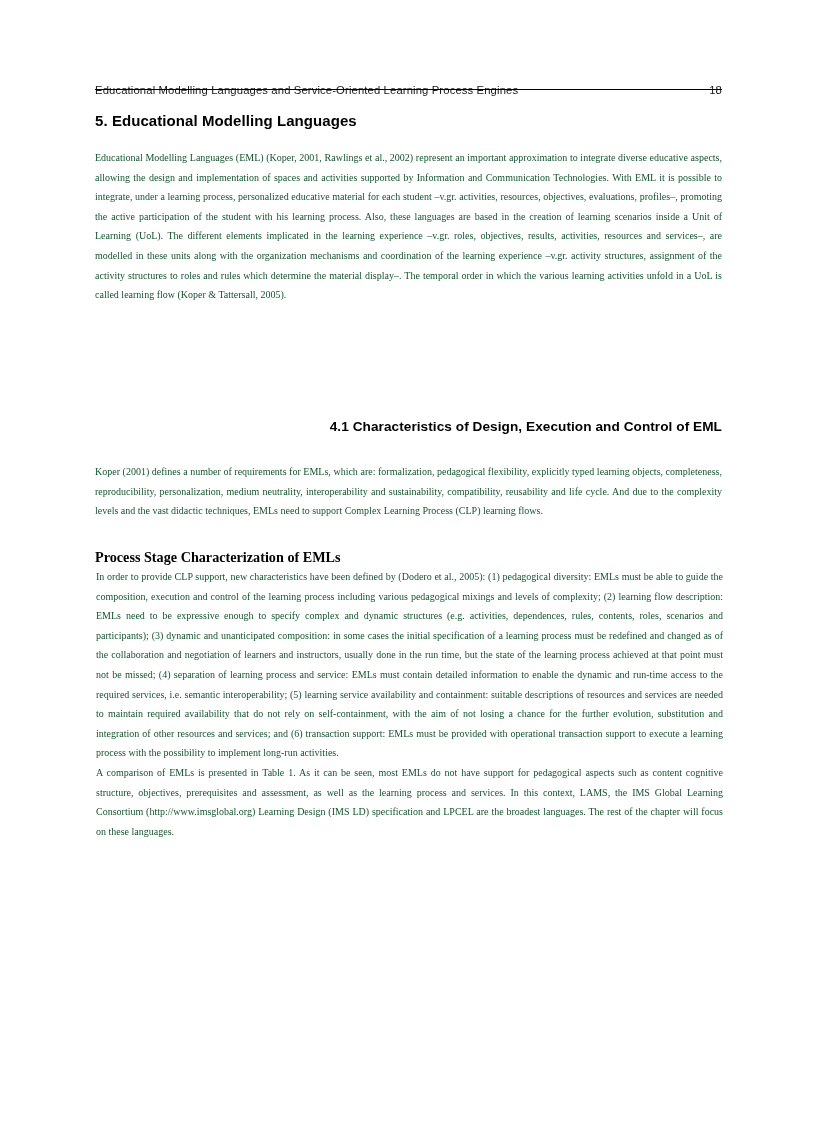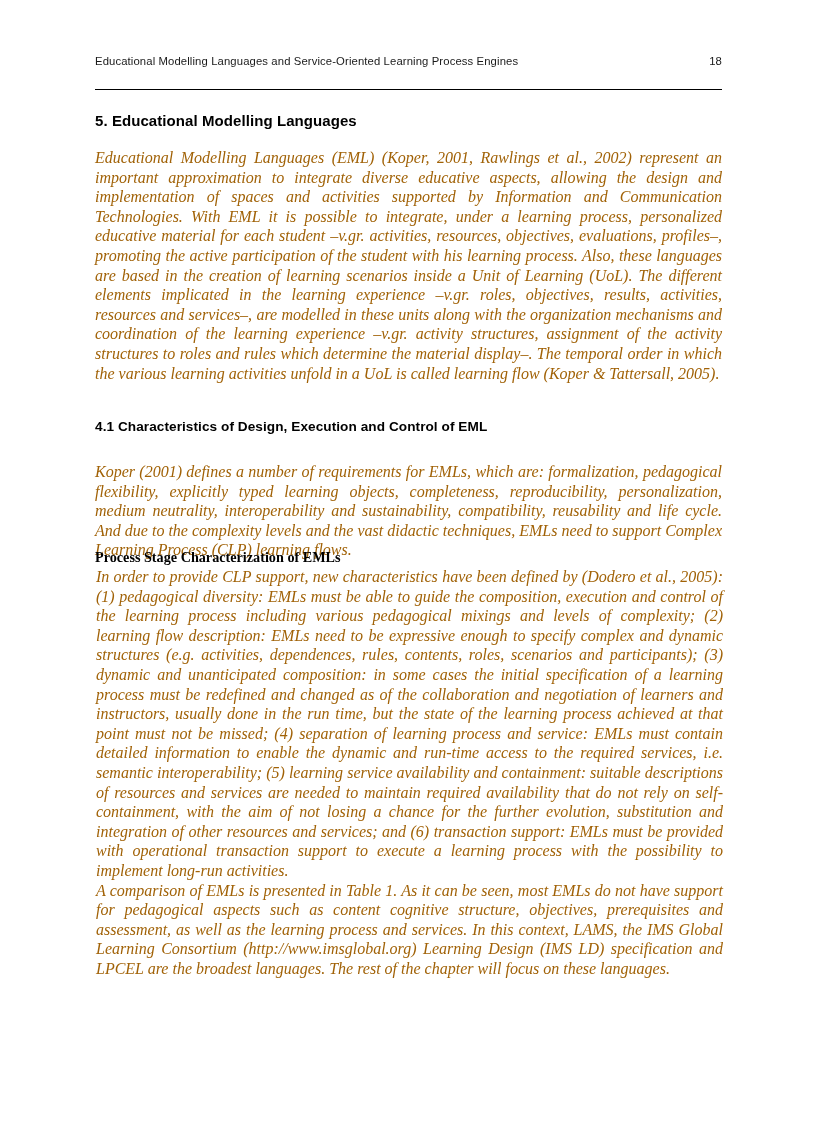--- a/index.html
+++ b/index.html
@@ -13,21 +13,21 @@
     height: 1123px;
     background: #ffffff;
     overflow: hidden;
     box-sizing: border-box;
   }
 
   
   .running-head {
     position: absolute;
     left: 95px;
-    top: 55px;
+    top: 84px;
     width: 627px;
     display: flex;
     align-items: center;
     justify-content: space-between;
     font-family: "Liberation Sans", sans-serif;
     font-size: 11.3px;
     color: #1a1a1a;
     letter-spacing: 0.01em;
     gap: 20px;
   }
@@ -70,35 +70,34 @@
     font-weight: bold;
     font-size: 14.2px;
     color: #000000;
     margin: 0;
     padding: 0;
   }
 
   
   p.body {
     font-family: "Liberation Serif", serif;
-    font-size: 16px;
+    font-size: 10px;
     line-height: 19.6px;
-    color: #a16207;
+    color: #14532d;
     text-align: justify;
     text-justify: inter-word;
     margin: 0;
     padding: 0;
     hyphens: none;
-    font-style: italic;
   }
 
   
   .blk-title { position: absolute; left: 95px; top: 112px; width: 627px; }
   .blk-p1    { position: absolute; left: 95px; top: 148px; width: 627px; }
-  .blk-sub41 { position: absolute; left: 95px; top: 419px; width: 627px; }
+  .blk-sub41 { position: absolute; left: 95px; top: 419px; width: 627px; text-align: right; }
   .blk-p2    { position: absolute; left: 95px; top: 462px; width: 627px; }
   .blk-h3    { position: absolute; left: 95px; top: 549px; width: 627px; }
   .blk-p3    { position: absolute; left: 96px; top: 567px; width: 627px; }
 </style>
 </head>
 <body>
 
 <div class="page">
 
   <div class="running-head">

